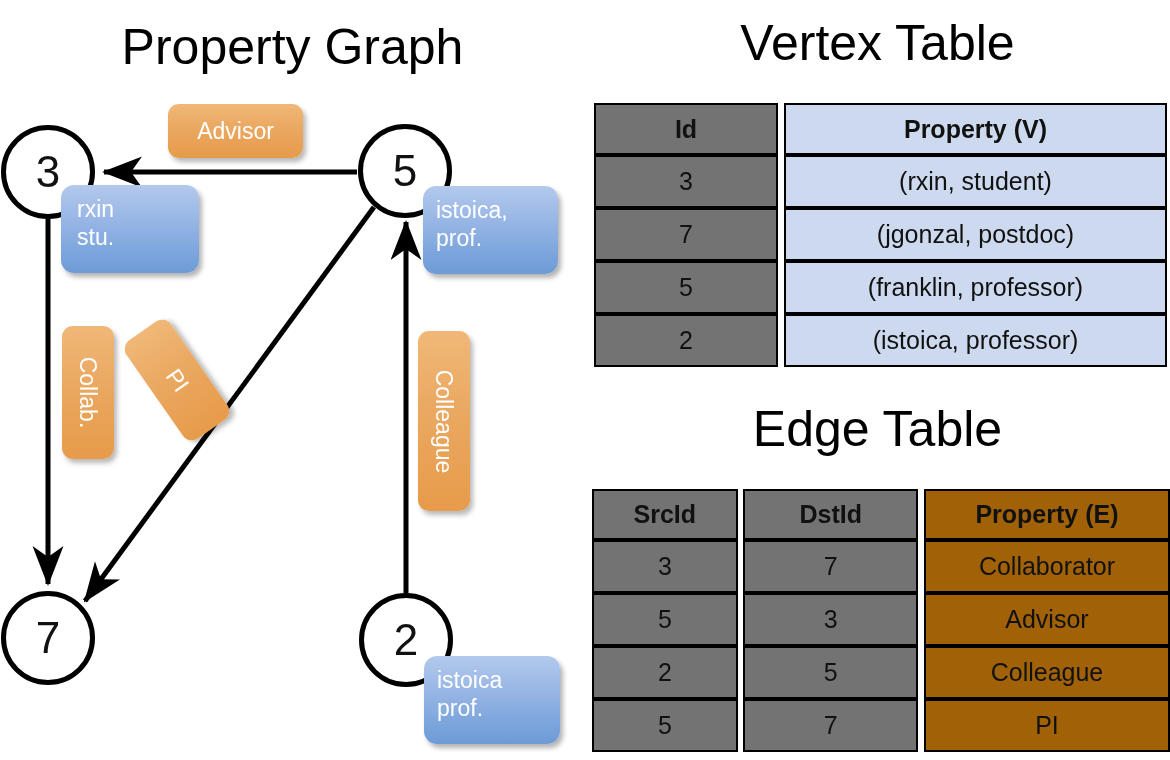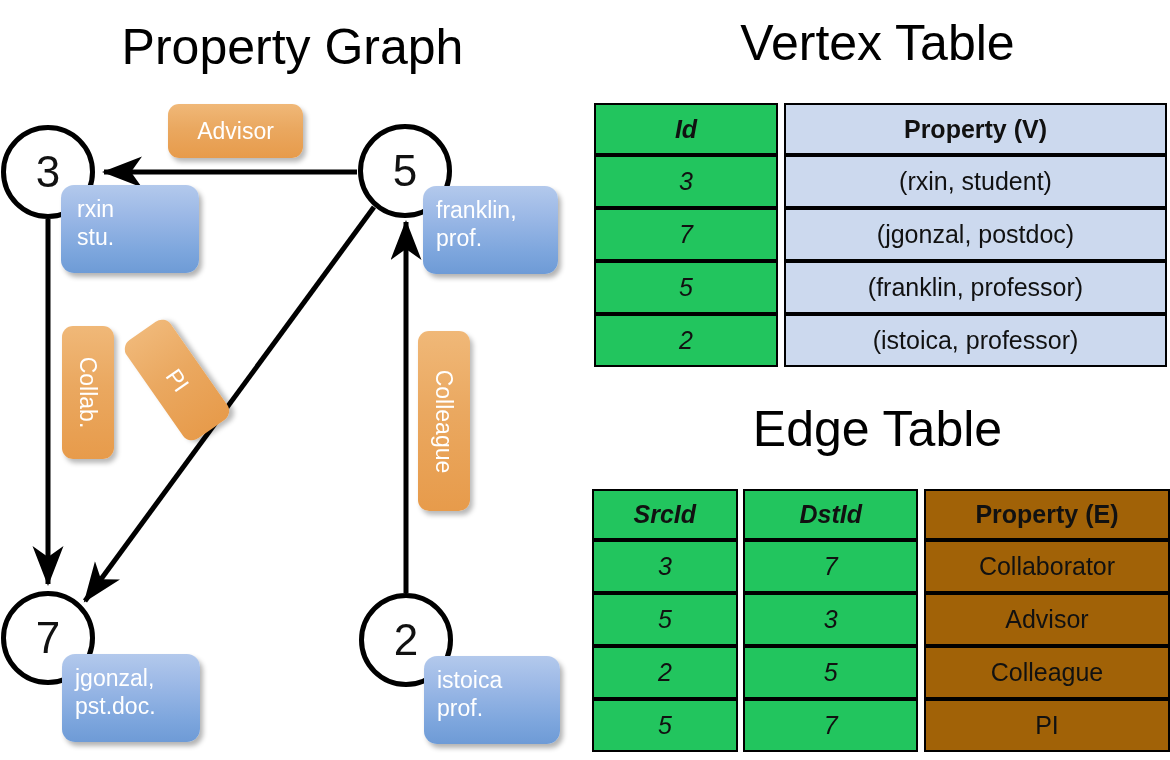--- a/index.html
+++ b/index.html
@@ -79,21 +79,21 @@
     text-align:center;
     font-size:25px;
     font-weight:400;
     color:#111;
     padding:2px 4px;
     white-space:nowrap;
   }
   .tbl td.hdr { font-weight:bold; font-size:25px; }
   .cell-blue { background:#ccd9ee; }
   .cell-peach { background:#a16207; }
-  .cell-white { background:#22c55e;font-style:italic; }
+  .cell-white { background:#737373; }
   .spacer-col { border:none !important; background:transparent !important; padding:0 !important; width:6px; }
 </style>
 </head>
 <body>
 
 <div id="graph-panel">
 
   <div class="abs big-title" style="left:0;top:18px;width:585px;">Property Graph</div>
 
   <svg class="edges" viewBox="0 0 585 760">
@@ -124,28 +124,24 @@
   <div class="node-circle" style="left:359px;top:593px;width:94px;height:94px;">
     <span>2</span>
   </div>
 
   <div class="prop-box" style="left:61px;top:185px;width:138px;height:88px;padding-left:16px;">
     <div>rxin</div>
     <div>stu.</div>
   </div>
 
   <div class="prop-box" style="left:423px;top:186px;width:135px;height:88px;">
-    <div>franklin,</div>
+    <div>istoica,</div>
     <div>prof.</div>
   </div>
 
-  <div class="prop-box" style="left:62px;top:654px;width:138px;height:88px;">
-    <div>jgonzal,</div>
-    <div>pst.doc.</div>
-  </div>
 
   <div class="prop-box" style="left:424px;top:656px;width:136px;height:88px;">
     <div>istoica</div>
     <div>prof.</div>
   </div>
 
   <div class="edge-label" style="left:168px;top:104px;width:135px;height:54px;">
     <span>Advisor</span>
   </div>
 

